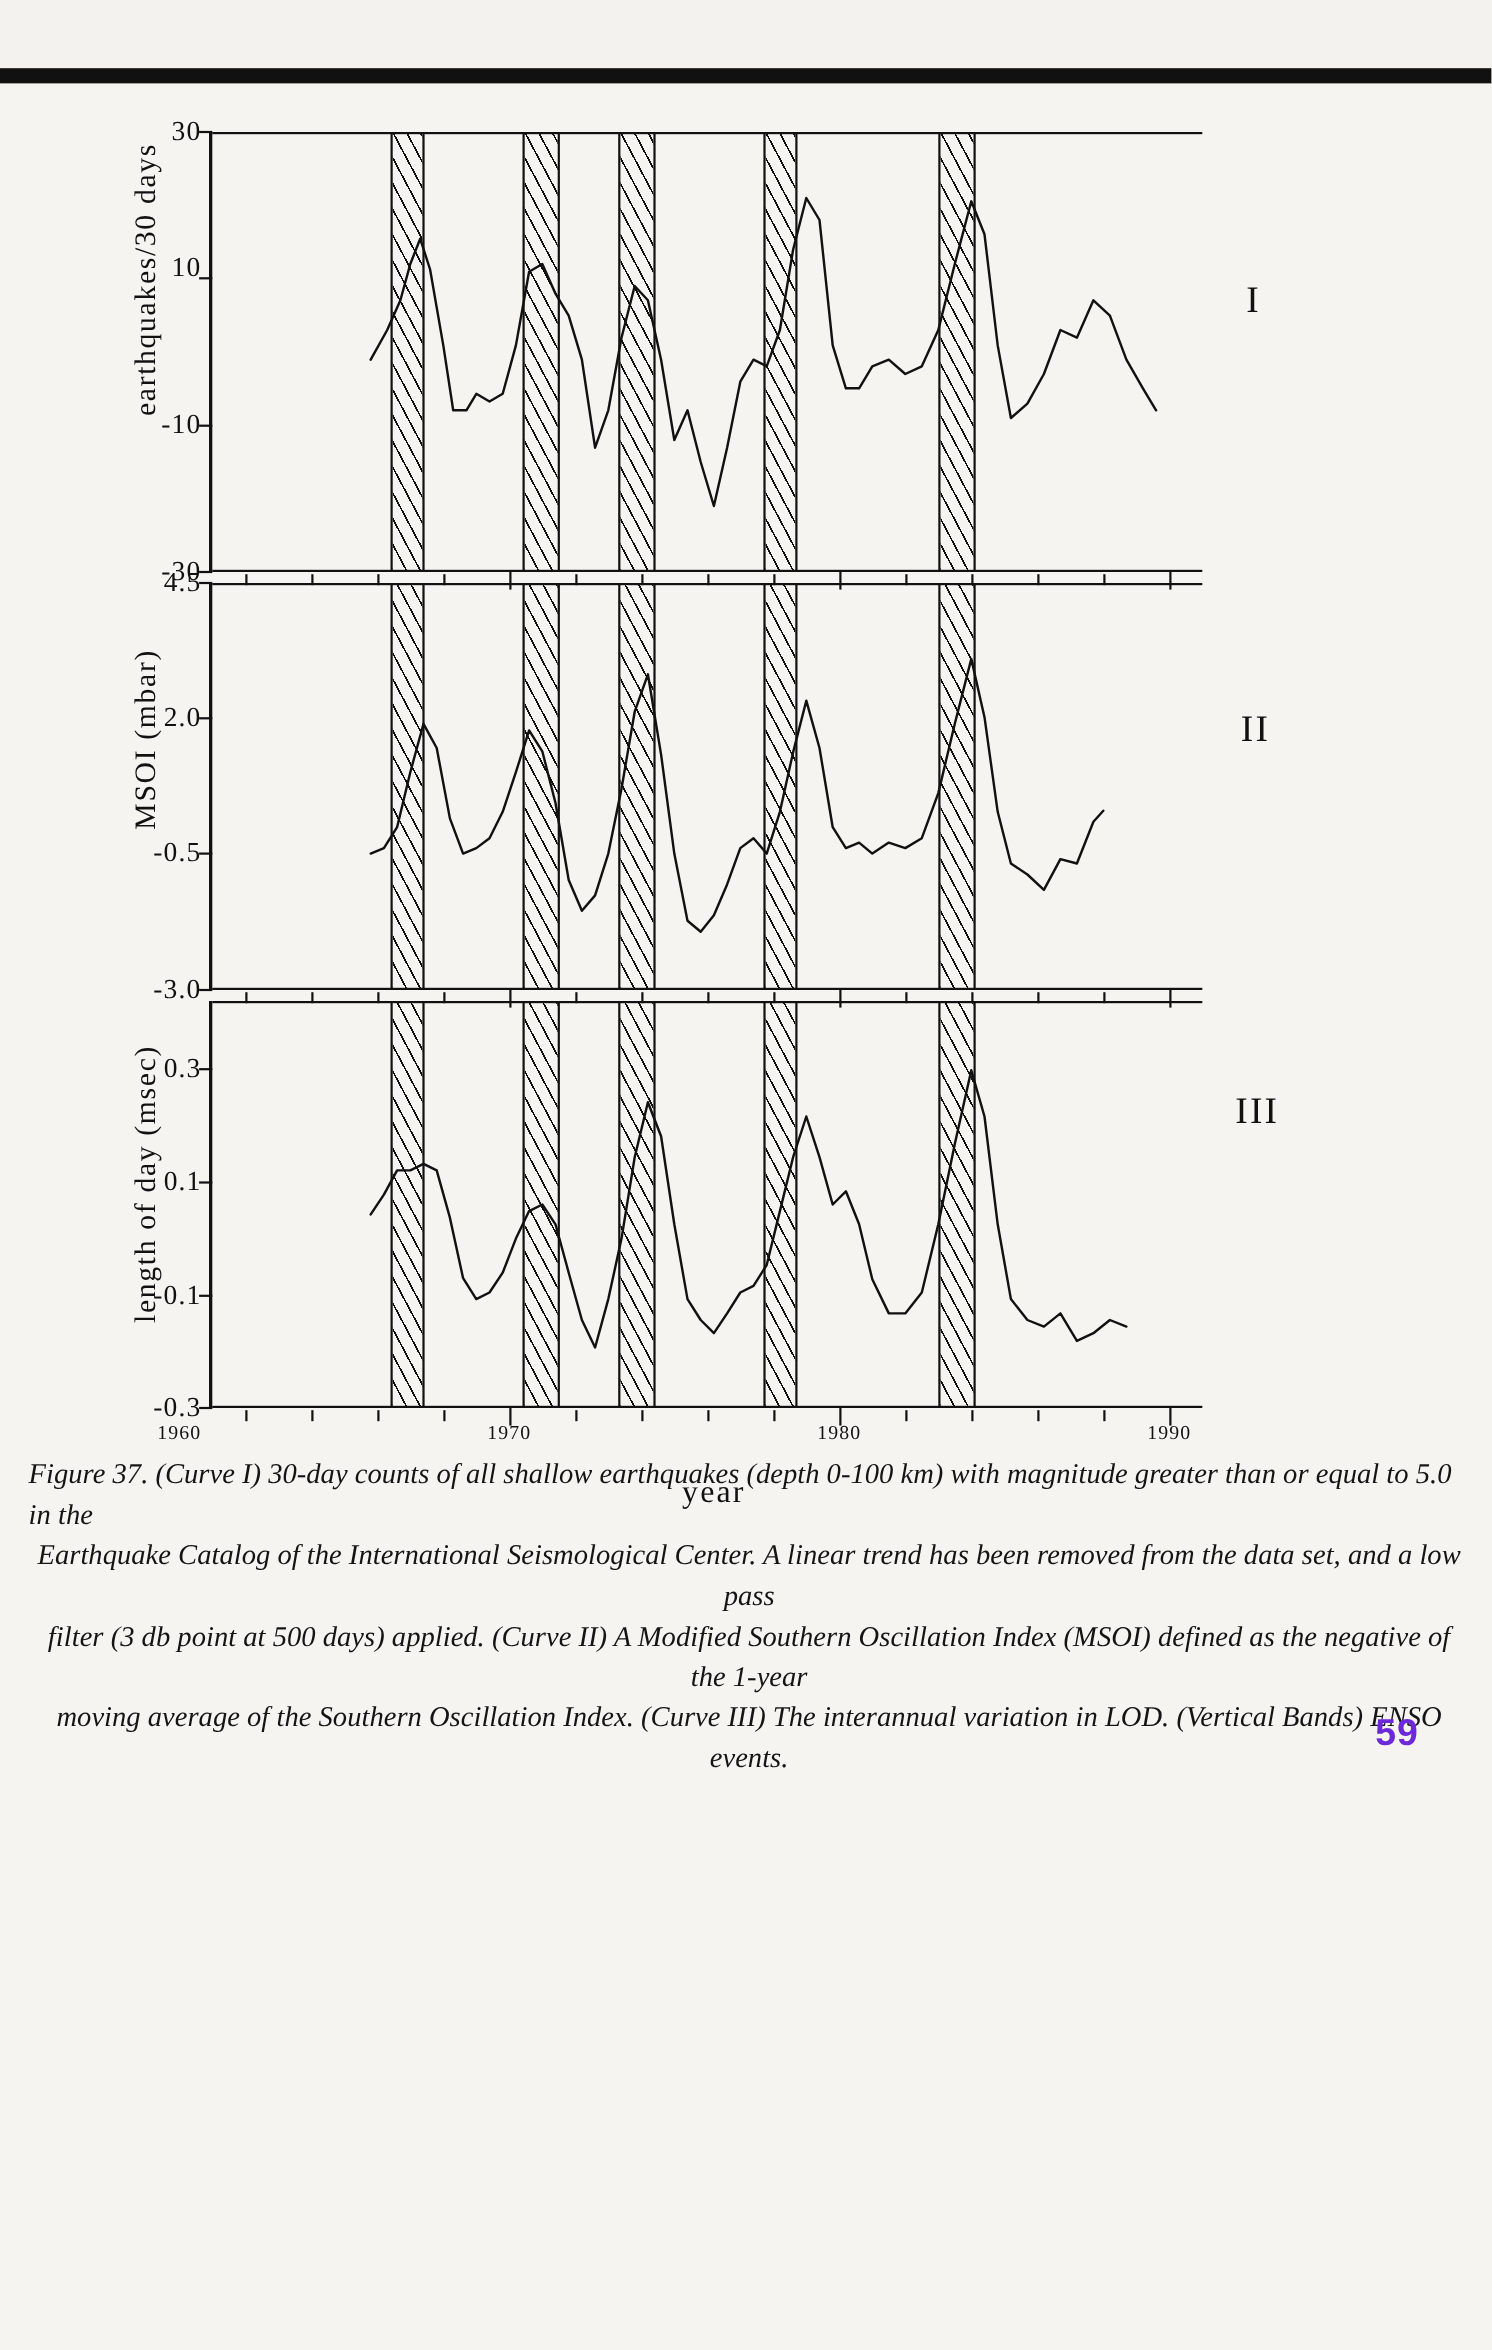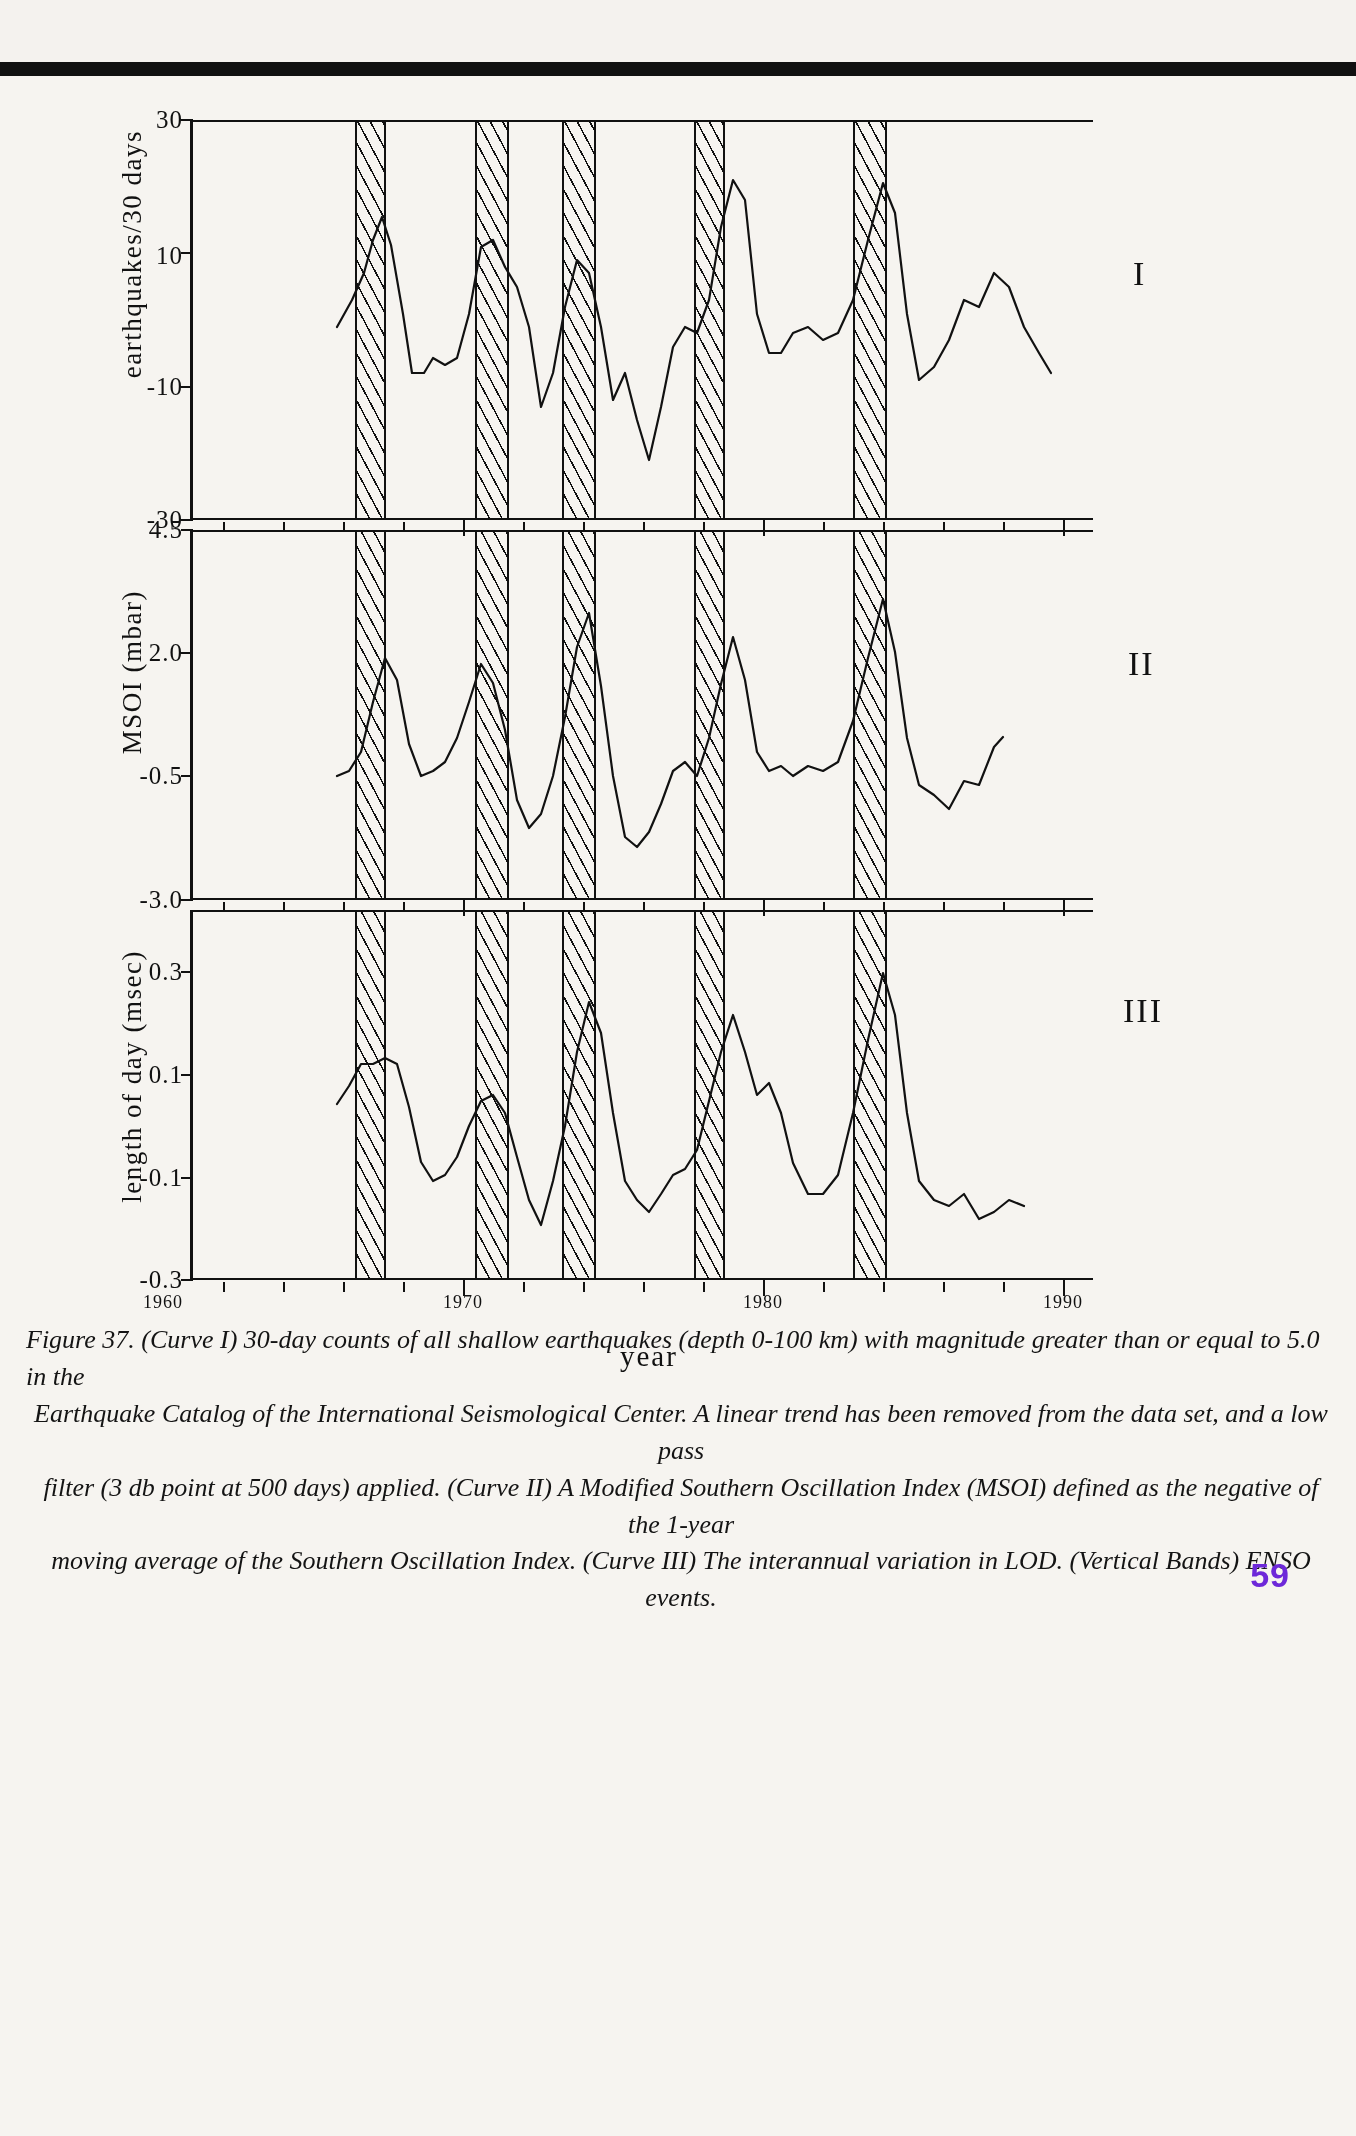--- a/index.html
+++ b/index.html
@@ -127,21 +127,21 @@
     <div class="band" style="left:501px;width:27px;"></div>
     <div class="band" style="left:660px;width:30px;"></div>
 
     <svg class="curve" width="900" height="400" viewBox="0 0 900 400">
       <path d="M144,207 L159,180 L171,153 L180,120 L189,97 L198,125 L210,194 L219,253 L231,253 L240,238 L252,245 L264,238 L276,194 L288,127 L300,120 L312,147 L324,167 L336,207 L348,287 L360,253 L372,187 L384,140 L396,153 L408,207 L420,280 L432,253 L444,300 L456,340 L468,287 L480,227 L492,207 L504,213 L516,180 L528,107 L540,60 L552,80 L564,194 L576,233 L588,233 L600,213 L615,207 L630,220 L645,213 L660,180 L675,120 L690,63 L702,93 L714,194 L726,260 L741,247 L756,220 L771,180 L786,187 L801,153 L816,167 L831,207 L846,233 L858,253"></path>
     </svg>
 
     <span class="axis-label" style="left:-76px;top:10px;">earthquakes/30 days</span>
 
     <span class="ytick" style="top:0px;">30</span>
-    <span class="ytick" style="top:136px;margin-left:27px;">10</span>
+    <span class="ytick" style="top:124px;margin-left:27px;">10</span>
     <span class="ytick" style="top:267px;">-10</span>
     <span class="ytick" style="top:400px;">-30</span>
     <span class="tickmark" style="top:0px;"></span>
     <span class="tickmark" style="top:133px;"></span>
     <span class="tickmark" style="top:267px;"></span>
     <span class="tickmark" style="top:400px;"></span>
 
     <span class="curve-name" style="left:940px;top:135px;">I</span>
 
     <span class="xtick-mark" style="left:30px;bottom:-12px;"></span>

